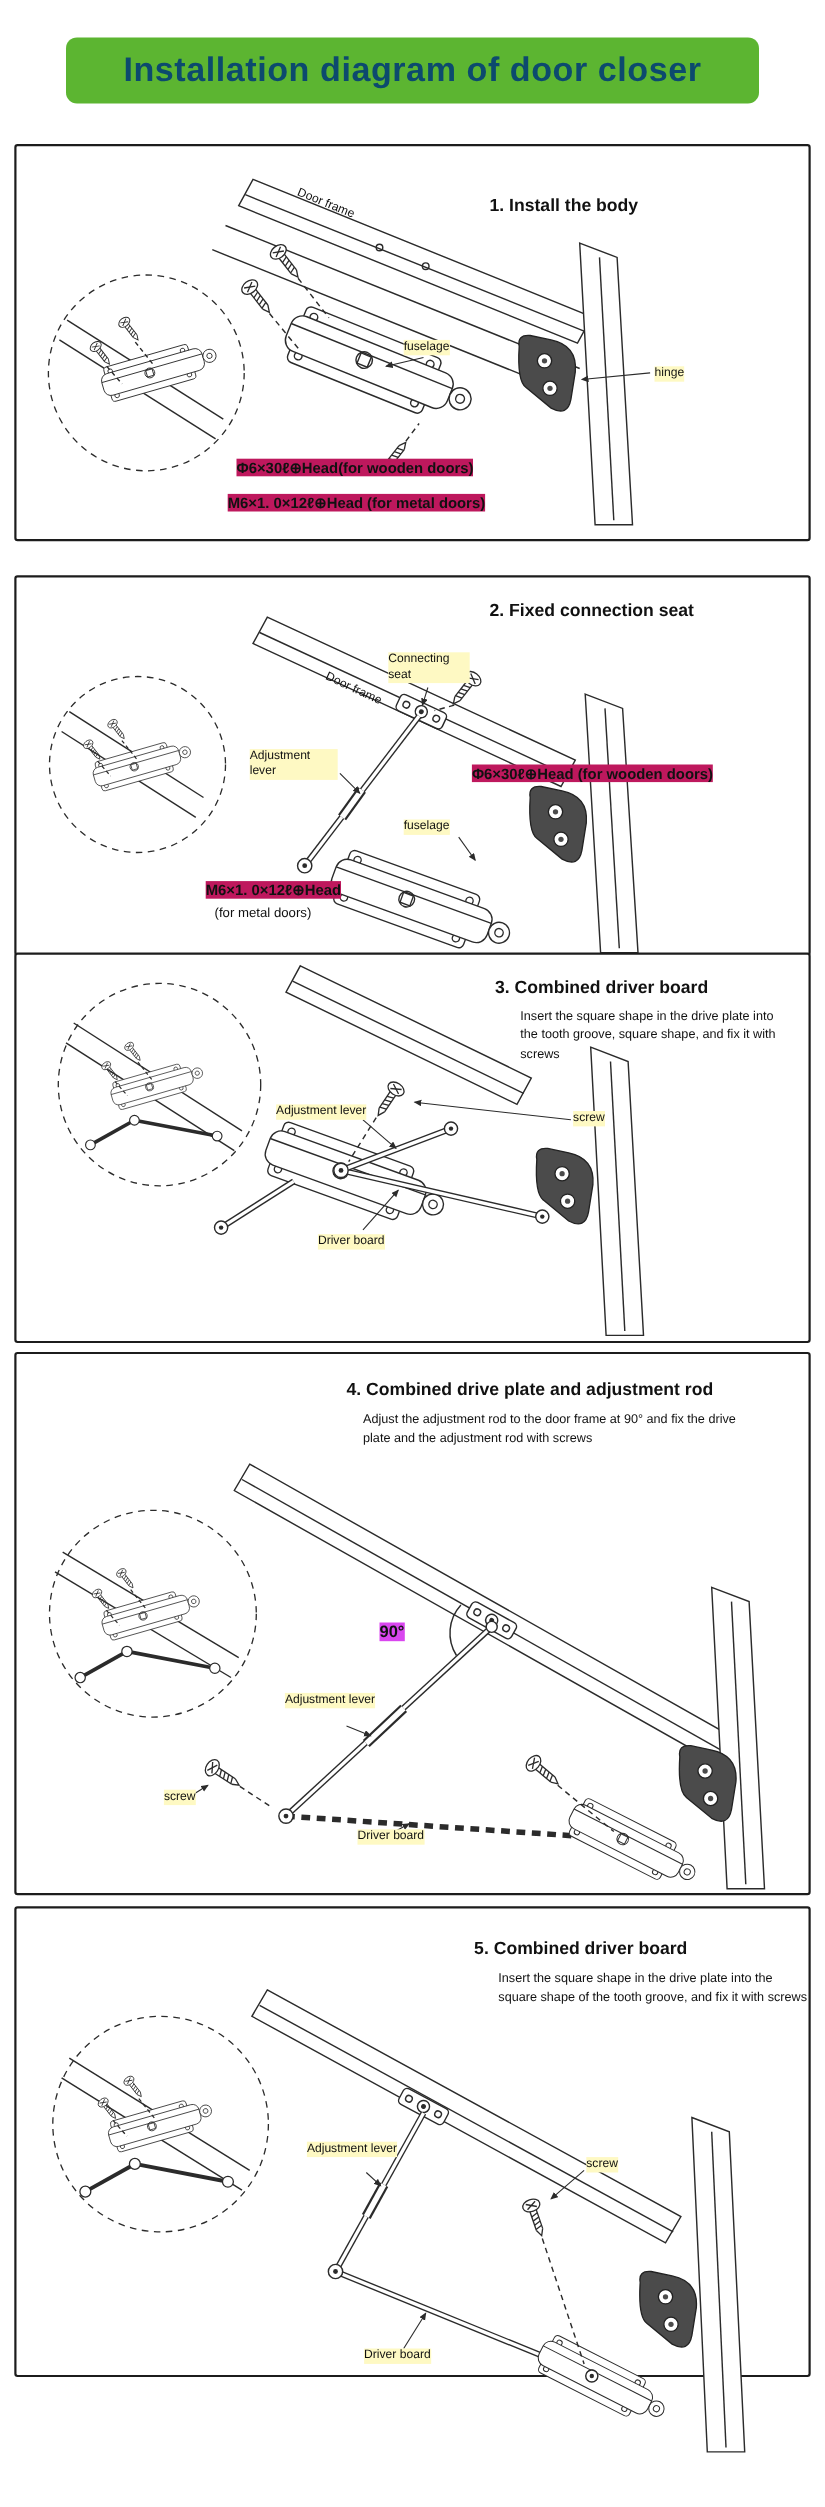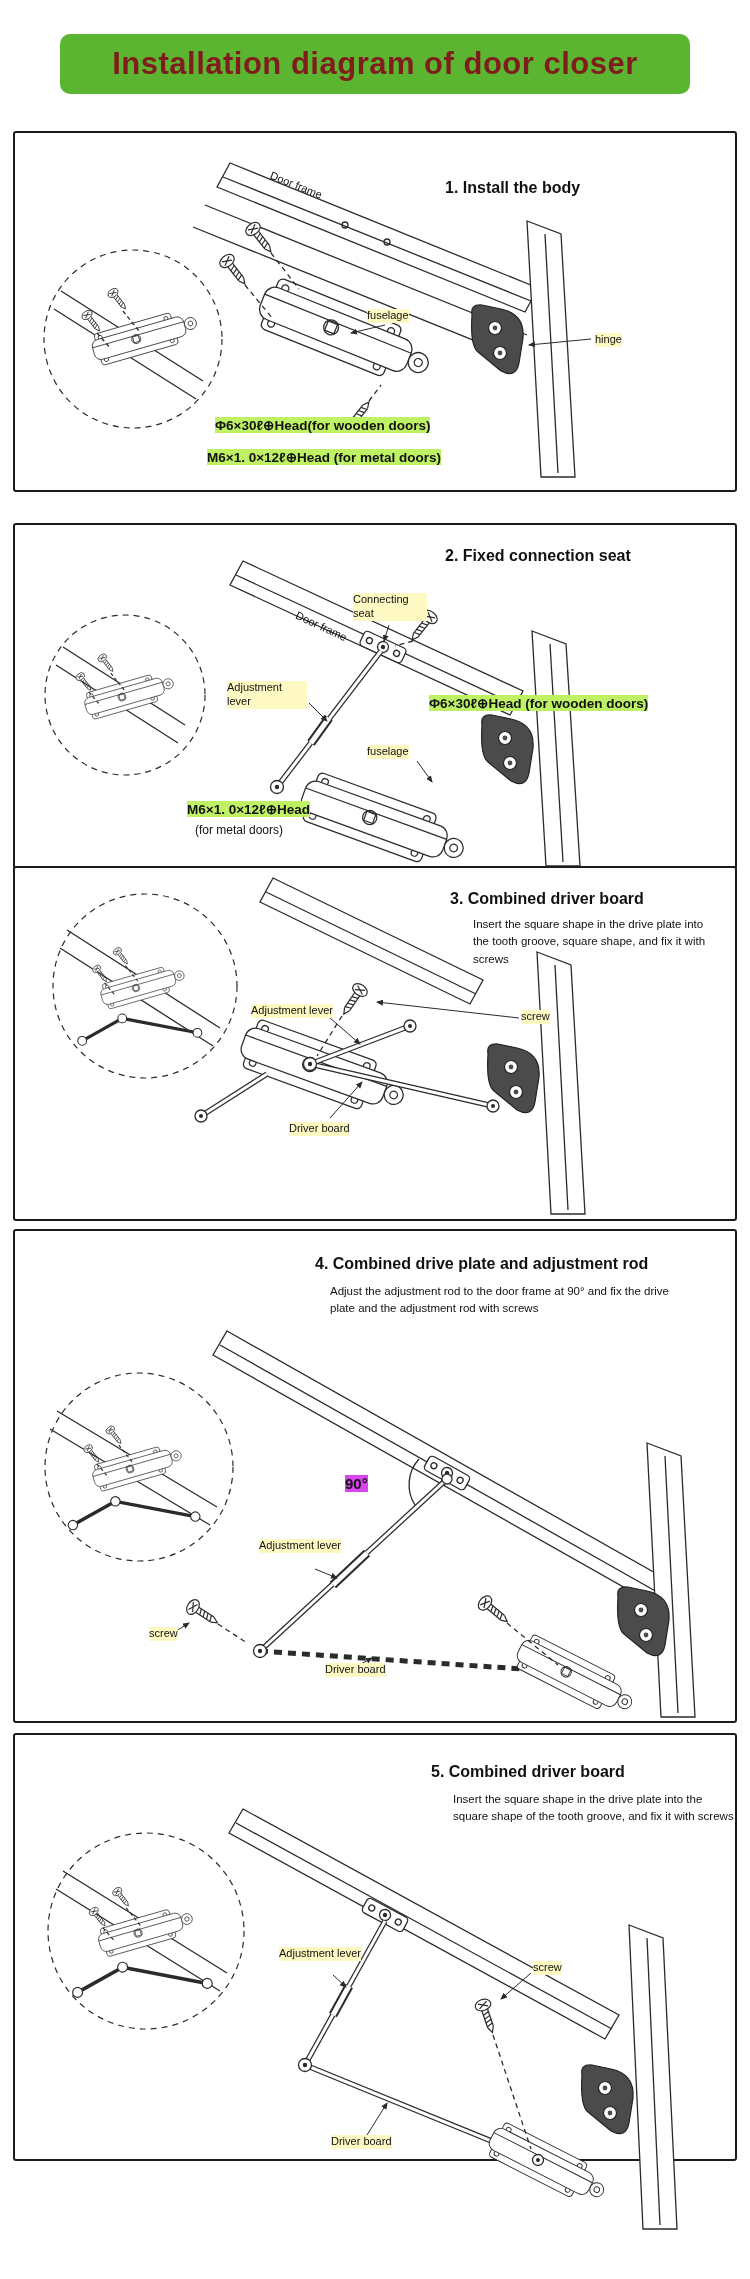--- a/index.html
+++ b/index.html
@@ -6,31 +6,31 @@
   html,body { margin:0; padding:0; }
   body {
     width:750px; height:2279px; position:relative; background:#ffffff;
     font-family:"Liberation Sans", sans-serif; color:#111;
   }
   .banner {
     position:absolute; left:60px; top:34px; width:630px; height:60px;
     background:#5cb531; border-radius:10px;
     display:flex; align-items:center; justify-content:center;
   }
-  .banner span { color:#7f1d1d; font-size:31px; font-weight:bold; letter-spacing:.5px; white-space:nowrap; }
+  .banner span { color:#0c4a6e; font-size:31px; font-weight:bold; letter-spacing:.5px; white-space:nowrap; }
   .panel {
     position:absolute; left:13px; width:724px; background:#fff;
     border:2px solid #1c1c1c; border-radius:3px;
   }
   .art { position:absolute; left:0; top:0; }
   .step-title { position:absolute; margin:0; font-size:16px; font-weight:bold; white-space:nowrap; }
   .step-desc  { position:absolute; margin:0; font-size:11.5px; line-height:1.5; }
   .lbl  { position:absolute; font-size:11px; line-height:1.25; background:#fef9c3; }
   .rot  { transform-origin:left top; background:transparent; }
-  .spec { position:absolute; font-size:13.5px; font-weight:bold; white-space:nowrap; background:#bef264; }
+  .spec { position:absolute; font-size:13.5px; font-weight:bold; white-space:nowrap; background:#be185d; }
   .spec-sub { position:absolute; font-size:12px; white-space:nowrap; background:#fff; }
   .angle { position:absolute; font-size:15px; font-weight:bold; background:#d946ef; }
 </style>
 </head>
 <body>
 
 <svg width="0" height="0" style="position:absolute" aria-hidden="true">
   <defs>
     <marker id="arrowhead" markerWidth="8" markerHeight="8" refX="6" refY="3" orient="auto" markerUnits="userSpaceOnUse">
       <path d="M0,0 L7,3 L0,6 Z" fill="#2b2b2b"></path>

